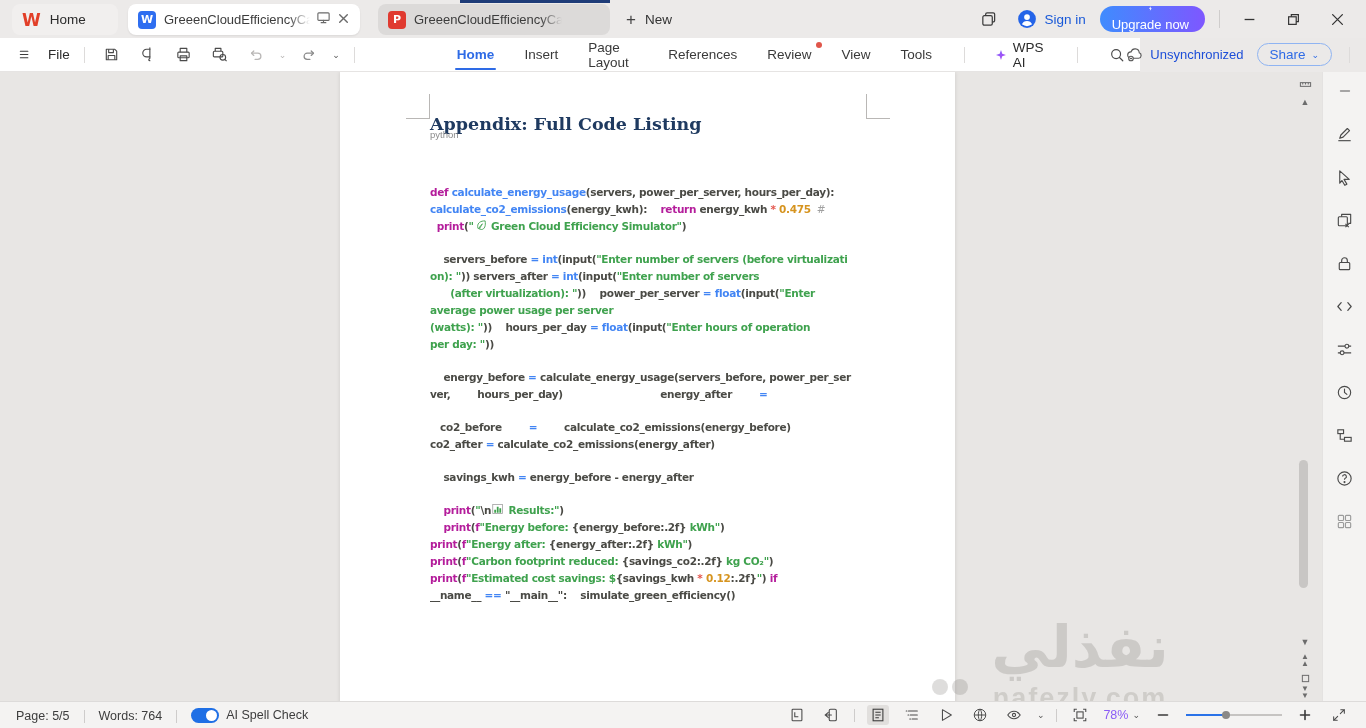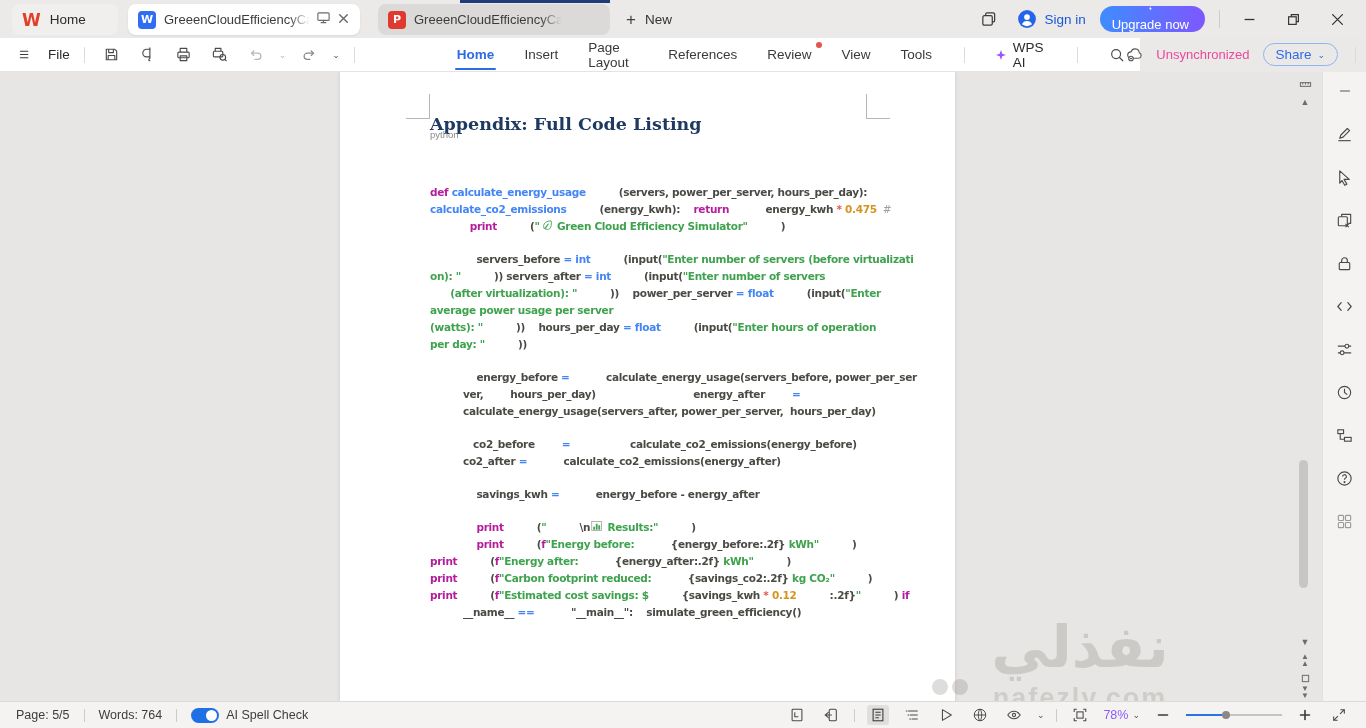--- a/index.html
+++ b/index.html
@@ -39,59 +39,59 @@
   .rb-file { font-size:13.5px; color:#2b2b2b; cursor:pointer; }
   .rb-sep { width:1px; height:16px; background:#dddbda; margin:0 4px; }
   .rb-ic { width:26px; height:24px; display:flex; align-items:center; justify-content:center; cursor:pointer; }
   .rb-tabs { display:flex; align-items:center; gap:26px; margin-left:96px; }
   .rb-tab { font-size:13.5px; color:#3a3a3a; cursor:pointer; position:relative; padding:7px 2px; }
   .rb-tab.active { color:#2e6be6; font-weight:bold; }
   .rb-tab.active::after { content:""; position:absolute; left:0; right:0; bottom:-1px; height:2.5px; background:#2e6be6; border-radius:2px; }
   .rb-tab .dot { position:absolute; right:-8px; top:2px; width:6px; height:6px; border-radius:50%; background:#e0564a; }
   .wpsai { display:flex; align-items:center; gap:6px; font-size:13.5px; color:#2b2b2b; cursor:pointer; }
   .rb-right { margin-left:auto; display:flex; align-items:center; gap:13px; padding-right:14px; }
-  .sync { display:flex; align-items:center; gap:12px; font-size:13px; color:#ec4899; cursor:pointer; }
+  .sync { display:flex; align-items:center; gap:6px; font-size:13px; color:#1d4ed8; cursor:pointer; }
   .sharebtn { display:flex; align-items:center; gap:6px; border:1px solid #8fb4f2; color:#2e6be6; font-size:13.5px; border-radius:14px; padding:3px 12px; cursor:pointer; }
 
   
   .docarea { position:absolute; left:0; top:72px; width:1330px; height:629px; background:#e8e6e4; overflow:hidden; }
   .page { position:absolute; left:340px; top:0px; width:615px; height:700px; background:#ffffff; box-shadow:0 0 4px rgba(0,0,0,.12); }
   .mark { position:absolute; background:#b9b7b5; }
   .doc-title { position:absolute; left:90px; top:42px; font-family:"DejaVu Serif", serif; font-weight:bold; font-size:17.5px; color:#1f3a60; }
   .lang-label { position:absolute; left:90px; top:57px; font-size:9.5px; color:#8b8b8b; }
   .codeblock { position:absolute; left:90px; top:112px; width:520px; font-family:"DejaVu Sans", sans-serif; font-weight:bold; font-size:10.5px; letter-spacing:-0.3px; }
   .cl { height:17px; line-height:17px; white-space:pre; }
   .cl.blank { height:16px; }
   .tok-kw { color:#b41d9b; }
   .tok-fn { color:#4285f4; }
   .tok-eq { color:#4285f4; }
   .tok-str { color:#3fa24e; }
   .tok-num { color:#d6941f; }
   .tok-op { color:#e4574e; }
   .tok-cm { color:#a0a0a0; font-style:italic; font-weight:normal; }
-  .tok-pl { color:#4a4a45;padding-left:33px; }
+  .tok-pl { color:#4a4a45; }
   .tok-ic { display:inline-block; vertical-align:-1px; margin:0 1px; }
   .watermark { position:absolute; left:540px; top:545px; width:400px; text-align:center; opacity:.22; pointer-events:none; }
   .wm-ar { font-size:58px; font-weight:bold; color:#6e6a66; font-family:"DejaVu Sans",sans-serif; line-height:60px; }
   .wm-dots { position:absolute; left:52px; top:62px; }
   .wm-dots i { display:inline-block; width:16px; height:16px; border-radius:50%; background:#6e6a66; margin-right:4px; }
   .wm-domain { font-size:27px; letter-spacing:2px; color:#7a766f; font-weight:bold; margin-top:6px;text-align:center; }
 
   
   .vscroll { position:absolute; left:1294px; top:72px; width:22px; height:629px; }
   .vs-btn { position:absolute; left:2px; width:18px; height:16px; display:flex; align-items:center; justify-content:center; color:#6c6c6c; font-size:9px; cursor:pointer; }
   .vs-thumb { position:absolute; left:5px; top:388px; width:9px; height:128px; border-radius:5px; background:#c8c6c4; cursor:pointer; }
 
   
   .sidebar { position:absolute; left:1322px; top:72px; width:44px; height:629px; background:#f4f3f2; border-left:1px solid #e4e2e1; display:flex; flex-direction:column; align-items:center; padding-top:8px; gap:21px; }
   .sb-ic { width:22px; height:22px; display:flex; align-items:center; justify-content:center; cursor:pointer; }
 
   
   .statusbar { position:absolute; left:0; top:701px; width:1366px; height:27px; background:#f4f3f2; border-top:1px solid #dddbda; display:flex; align-items:center; font-size:12.5px; color:#3d3d3d; }
-  .st-left { display:flex; align-items:center; gap:14px; padding-left:16px; }
+  .st-left { display:flex; align-items:flex-end; gap:14px; padding-left:16px; }
   .st-div { width:1px; height:13px; background:#cecccb; }
   .toggle { width:28px; height:15px; border-radius:8px; background:#1f6fe5; position:relative; cursor:pointer; }
   .toggle .knob { position:absolute; right:2px; top:2px; width:11px; height:11px; border-radius:50%; background:#fff; }
   .spell { display:flex; align-items:center; gap:7px; }
   .st-right { margin-left:auto; display:flex; align-items:center; gap:12px; padding-right:16px; }
   .st-ic { width:22px; height:20px; display:flex; align-items:center; justify-content:center; border-radius:3px; cursor:pointer; }
   .st-ic.active { background:#e1dfdd; }
   .zoomval { display:flex; align-items:center; gap:4px; cursor:pointer; }
   .slider { position:relative; width:96px; height:14px; cursor:pointer; }
   .slider .trk { position:absolute; left:0; top:6px; width:100%; height:2px; background:#c6c4c2; }
@@ -299,21 +299,20 @@
           <div class="cl blank"></div>
           <div class="cl"><span class="tok-pl">    servers_before </span><span class="tok-eq">= </span><span class="tok-fn">int</span><span class="tok-pl">(input(</span><span class="tok-str">"Enter number of servers (before virtualizati</span></div>
           <div class="cl"><span class="tok-str">on): "</span><span class="tok-pl">)) servers_after </span><span class="tok-eq">= </span><span class="tok-fn">int</span><span class="tok-pl">(input(</span><span class="tok-str">"Enter number of servers</span></div>
           <div class="cl"><span class="tok-str">      (after virtualization): "</span><span class="tok-pl">))    power_per_server </span><span class="tok-eq">= </span><span class="tok-fn">float</span><span class="tok-pl">(input(</span><span class="tok-str">"Enter</span></div>
           <div class="cl"><span class="tok-str">average power usage per server</span></div>
           <div class="cl"><span class="tok-str">(watts): "</span><span class="tok-pl">))    hours_per_day </span><span class="tok-eq">= </span><span class="tok-fn">float</span><span class="tok-pl">(input(</span><span class="tok-str">"Enter hours of operation</span></div>
           <div class="cl"><span class="tok-str">per day: "</span><span class="tok-pl">))</span></div>
           <div class="cl blank"></div>
           <div class="cl"><span class="tok-pl">    energy_before </span><span class="tok-eq">= </span><span class="tok-pl">calculate_energy_usage(servers_before, power_per_ser</span></div>
           <div class="cl"><span class="tok-pl">ver,        hours_per_day)                             energy_after        </span><span class="tok-eq">=</span></div>
-          <div class="cl"><span class="tok-pl">calculate_energy_usage(servers_after, power_per_server,  hours_per_day)</span></div>
           <div class="cl blank"></div>
           <div class="cl"><span class="tok-pl">   co2_before        </span><span class="tok-eq">=        </span><span class="tok-pl">calculate_co2_emissions(energy_before)</span></div>
           <div class="cl"><span class="tok-pl">co2_after </span><span class="tok-eq">= </span><span class="tok-pl">calculate_co2_emissions(energy_after)</span></div>
           <div class="cl blank"></div>
           <div class="cl"><span class="tok-pl">    savings_kwh </span><span class="tok-eq">= </span><span class="tok-pl">energy_before - energy_after</span></div>
           <div class="cl blank"></div>
           <div class="cl"><span class="tok-pl">    </span><span class="tok-kw">print</span><span class="tok-pl">(</span><span class="tok-str">"</span><span class="tok-pl">\n</span><span class="tok-ic"><svg width="12" height="12" viewBox="0 0 16 16">
                 <rect x="1" y="2" width="13" height="12" fill="none" stroke="#9a9a9a"></rect>
                 <rect x="3" y="9" width="2.4" height="4" fill="#3fa24e"></rect>
                 <rect x="6.4" y="5" width="2.4" height="8" fill="#3fa24e"></rect>

